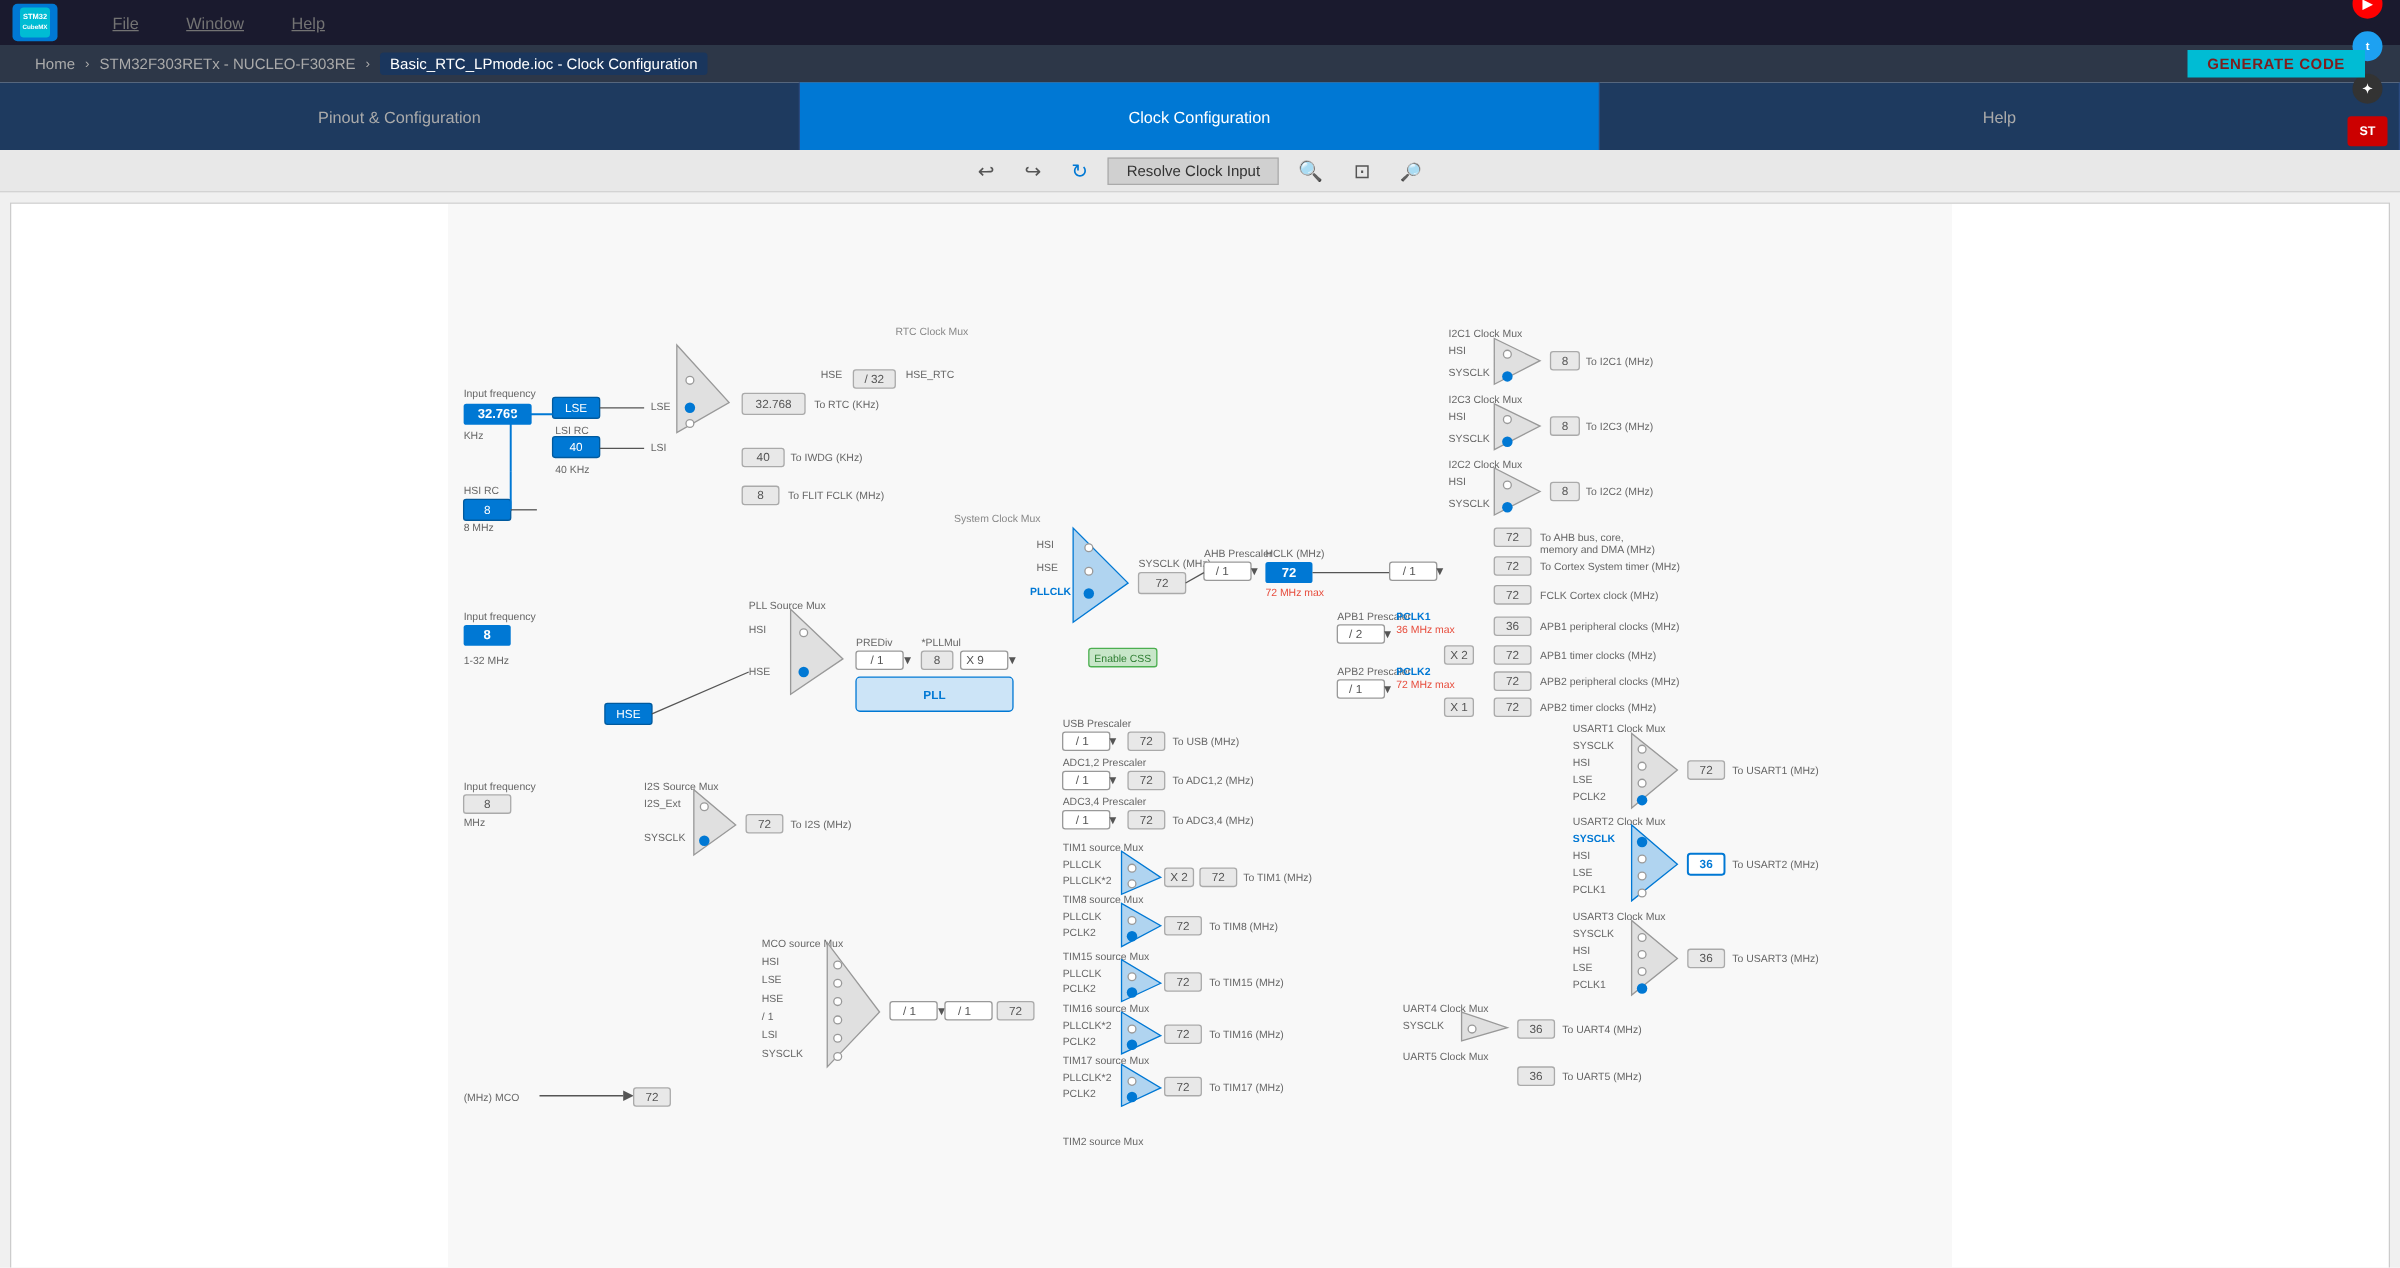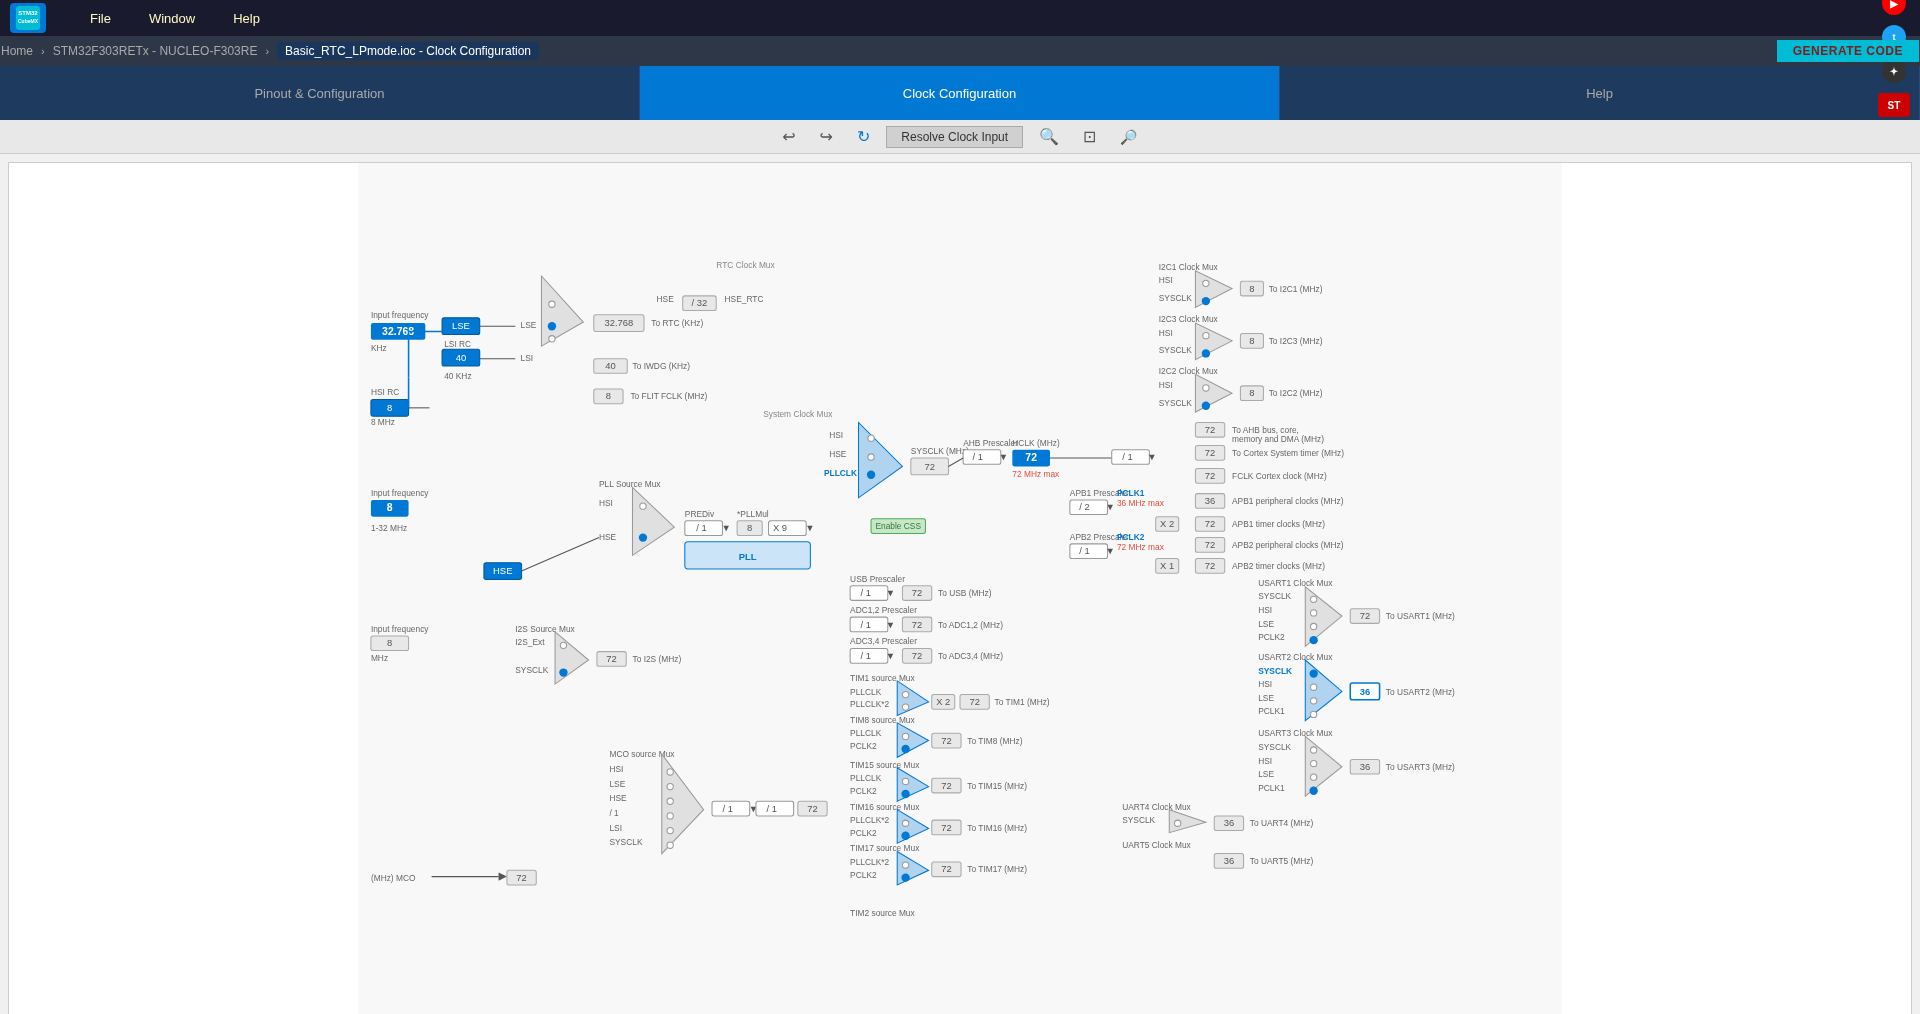--- a/index.html
+++ b/index.html
@@ -3,28 +3,28 @@
   <meta charset="utf-8">
   <style>
     * { box-sizing: border-box; margin: 0; padding: 0; }
     body { font-family: Arial, sans-serif; font-size: 11px; background: #f0f0f0; overflow: hidden; width: 1920px; height: 1014px; }
 
     
     .top-bar { display: flex; align-items: center; background: #1a1a2e; height: 36px; padding: 0 10px; }
     .logo-area { display: flex; align-items: center; gap: 6px; color: white; font-size: 13px; font-weight: bold; margin-right: 40px; }
     .logo-box { width: 36px; height: 30px; background: #0078d4; display: flex; align-items: center; justify-content: center; border-radius: 4px; }
     .top-menu { display: flex; gap: 30px; flex: 1; }
-    .top-menu-item { color: #fef9c3; font-size: 13px; cursor: pointer; padding: 8px 4px; }
+    .top-menu-item { color: #737373; font-size: 13px; cursor: pointer; padding: 8px 4px; text-decoration: underline; }
     .top-right { display: flex; align-items: center; gap: 10px; flex-direction: column; }
     .social-icon { width: 24px; height: 24px; border-radius: 50%; display: flex; align-items: center; justify-content: center; font-size: 12px; font-weight: bold; cursor: pointer; }
     .notification-badge { background: #333; color: white; border-radius: 50%; width: 28px; height: 28px; display: flex; align-items: center; justify-content: center; font-size: 11px; position: relative; }
     .badge-dot { position: absolute; top: 0; right: 0; background: red; width: 8px; height: 8px; border-radius: 50%; }
 
     
-    .breadcrumb { display: flex; align-items: center; background: #2d3748; height: 30px; padding: 0 1px; gap: 8px; }
+    .breadcrumb { display: flex; align-items: center; background: #2d3748; height: 30px; padding: 0 28px; gap: 8px; }
     .breadcrumb-item { color: #aaa; font-size: 12px; cursor: pointer; }
     .breadcrumb-item.active { color: white; background: #1a365d; padding: 2px 8px; border-radius: 3px; }
     .breadcrumb-sep { color: #aaa; }
     .generate-btn { margin-left: auto; background: #00bcd4; color: #7f1d1d; border: none; padding: 4px 16px; font-size: 12px; font-weight: bold; cursor: pointer; letter-spacing: 0.5px; }
 
     
     .tab-bar { display: flex; height: 54px; background: #1e3a5f; }
     .tab { flex: 1; display: flex; align-items: center; justify-content: center; color: #aaa; font-size: 13px; cursor: pointer; border-right: 1px solid #2a4a7f; }
     .tab.active { background: #0078d4; color: white; }
 

